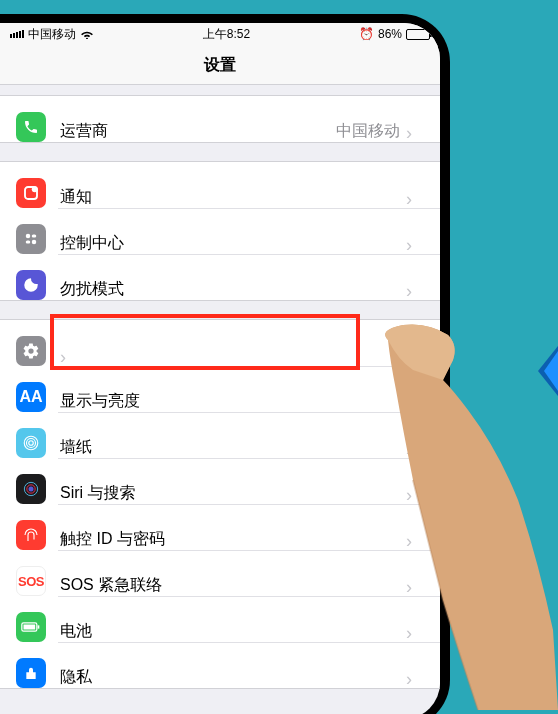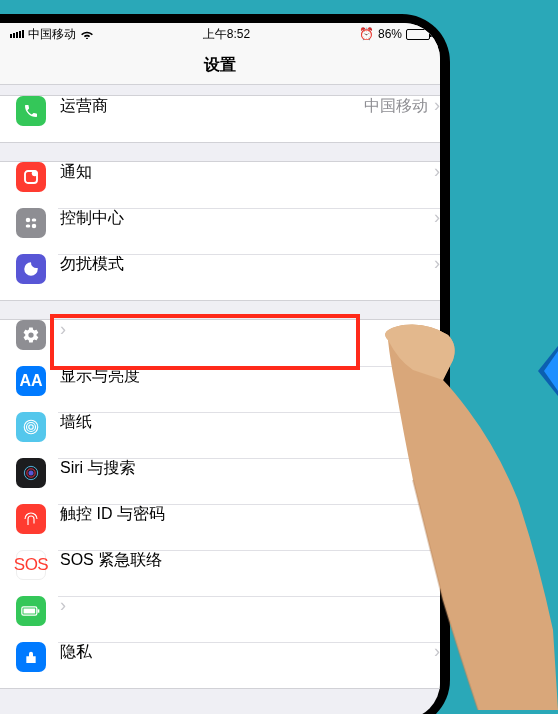--- a/index.html
+++ b/index.html
@@ -68,23 +68,23 @@
   }
   .group {
     margin-top: 18px;
     background: #fff;
     border-top: 1px solid #d1d1d6;
     border-bottom: 1px solid #d1d1d6;
   }
   .group:first-child { margin-top: 10px; }
   .row {
     display: flex;
-    align-items: flex-start;
+    align-items: flex-end;
     height: 46px;
-    padding: 0 0 0 16px;
+    padding: 0 28px 0 16px;
     position: relative;
   }
   .row + .row::before {
     content: "";
     position: absolute;
     left: 58px;
     right: 0;
     top: 0;
     height: 1px;
     background: #e0e0e5;
@@ -123,21 +123,21 @@
     pointer-events: none;
   }
   .hand svg { width: 100%; height: 100%; }
   .blue-accent {
     position: absolute;
     right: 0;
     top: 346px;
     width: 50px;
     height: 50px;
   }
-  .sos-text { font-size:17px; font-weight:400; letter-spacing:-0.5px; color:#ff3b30; }
+  .sos-text { font-size:13px; font-weight:700; letter-spacing:-0.5px; color:#ff3b30; }
   
   .ic-phone { background:#34c759; }
   .ic-notif { background:#ff3b30; }
   .ic-control { background:#8e8e93; }
   .ic-dnd { background:#5856d6; }
   .ic-general { background:#8e8e93; }
   .ic-display { background:#007aff; }
   .ic-wall { background:#54c7ec; }
   .ic-sound { background:#ff3b30; }
   .ic-siri { background:#1c1c1e; }
@@ -278,20 +278,21 @@
           <span class="chevron">›</span>
         </div>
         <div class="row">
           <div class="icon ic-battery">
             <svg width="20" height="12" viewBox="0 0 24 12" fill="#fff">
                 <rect x="1" y="1" width="18" height="10" rx="2" fill="none" stroke="#fff" stroke-width="1.5"></rect>
                 <rect x="3" y="3" width="14" height="6"></rect>
                 <rect x="20" y="4" width="2" height="4"></rect>
               </svg>
           </div>
+          <span class="row-label">电池</span>
           <span class="chevron">›</span>
         </div>
         <div class="row">
           <div class="icon ic-privacy">
             <svg width="16" height="16" viewBox="0 0 24 24" fill="#fff">
                 <path d="M9 11V7a3 3 0 116 0v4M5 11h14v10H5z"></path>
               </svg>
           </div>
           <span class="row-label">隐私</span>
           <span class="chevron">›</span>

